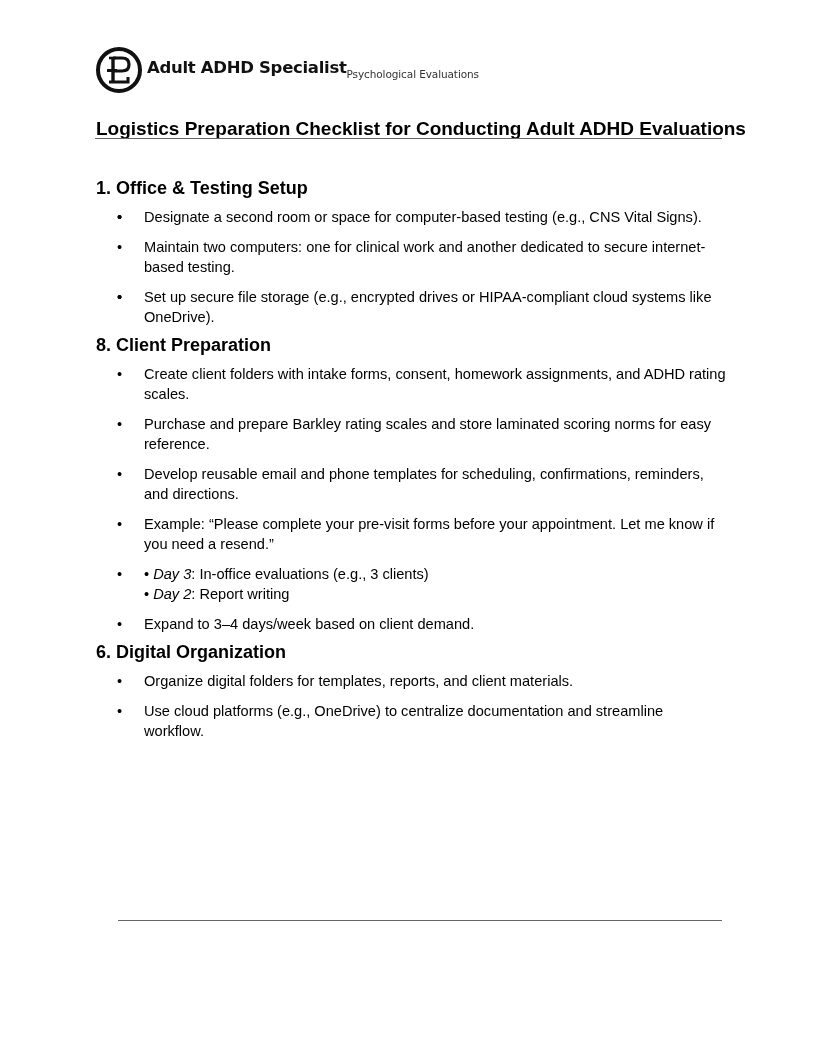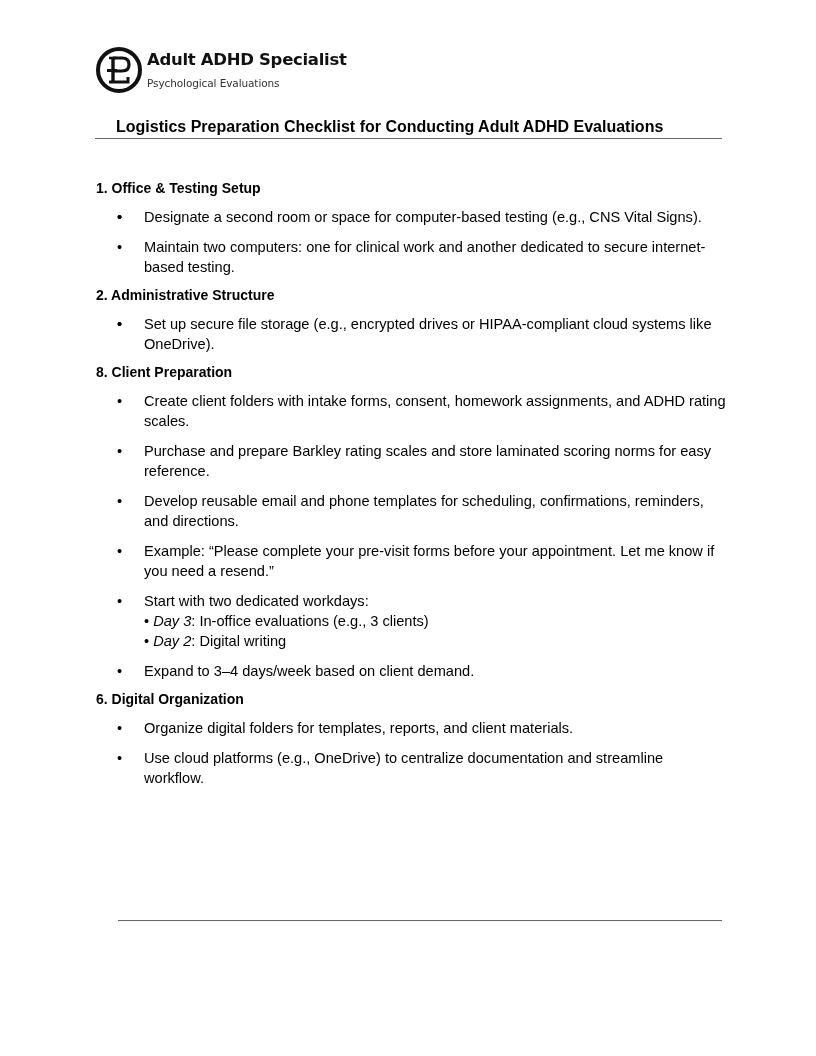--- a/index.html
+++ b/index.html
@@ -22,62 +22,62 @@
       display: flex;
       align-items: center;
     }
     .logo-mark {
       width: 48px;
       height: 48px;
       margin-right: 4px;
     }
     .logo-text {
       display: flex;
-      flex-direction: column;
+      flex-direction: row;
       line-height: 1;
+      text-align: right;
     }
     .logo-title {
       font-family: "DejaVu Sans", sans-serif;
       font-weight: bold;
       font-size: 16.5px;
       letter-spacing: -0.3px;
       color: #111111;
     }
     .logo-sub {
       font-family: "DejaVu Sans", sans-serif;
       font-size: 10.5px;
       color: #333333;
       margin-top: 9px;
       letter-spacing: -0.1px;
     }
     .doc-title {
       position: absolute;
       left: 96px;
       top: 118px;
-      font-size: 16px;
+      font-size: 19px;
       font-weight: bold;
       white-space: nowrap;
-      margin-left: 20px;
     }
     .title-rule {
       position: absolute;
       left: 95px;
       top: 138px;
       width: 627px;
       height: 0;
       border-top: 1px solid #666666;
     }
     .content {
       position: absolute;
       left: 96px;
       top: 180px;
       width: 630px;
     }
     .section-heading {
-      font-size: 14px;
+      font-size: 18px;
       font-weight: bold;
       margin: 0;
       line-height: 17px;
     }
     .section {
       margin-bottom: 0;
     }
     ul.items {
       list-style: none;
       margin: 0;
@@ -137,42 +137,41 @@
 <div class="content" id="content">
     <div class="section">
       <h2 class="section-heading">1. Office &amp; Testing Setup</h2>
       <ul class="items">
         <li class="item"><span class="bullet">•</span></li>
         <li class="item"><span class="bullet">•</span><span class="item-text">Designate a second room or space for computer-based testing (e.g., CNS Vital Signs).</span></li>
         <li class="item"><span class="bullet">•</span><span class="item-text">Maintain two computers: one for clinical work and another dedicated to secure internet-based testing.</span></li>
       </ul>
     </div>
     <div class="section">
-      <h2 class="section-heading">2. Administrative Structure</h2>
       <ul class="items">
         <li class="item"><span class="bullet">•</span></li>
         <li class="item"><span class="bullet">•</span><span class="item-text">Set up secure file storage (e.g., encrypted drives or HIPAA-compliant cloud systems like OneDrive).</span></li>
       </ul>
     </div>
     <div class="section">
       <h2 class="section-heading">8. Client Preparation</h2>
       <ul class="items">
         <li class="item"><span class="bullet">•</span><span class="item-text">Create client folders with intake forms, consent, homework assignments, and ADHD rating scales.</span></li>
         <li class="item"><span class="bullet">•</span><span class="item-text">Purchase and prepare Barkley rating scales and store laminated scoring norms for easy reference.</span></li>
       </ul>
     </div>
     <div class="section">
       <ul class="items">
         <li class="item"><span class="bullet">•</span><span class="item-text">Develop reusable email and phone templates for scheduling, confirmations, reminders, and directions.</span></li>
         <li class="item"><span class="bullet">•</span><span class="item-text">Example: “Please complete your pre-visit forms before your appointment. Let me know if you need a resend.”</span></li>
       </ul>
     </div>
     <div class="section">
       <ul class="items">
-        <li class="item"><span class="bullet">•</span><span class="item-text">Start with two dedicated workdays:</span><span class="sub-line"><span>• </span><em>Day 3</em><span>: In-office evaluations (e.g., 3 clients)</span></span><span class="sub-line"><span>• </span><em>Day 2</em><span>: Digital writing</span></span></li>
+        <li class="item"><span class="bullet">•</span><span class="sub-line"><span>• </span><em>Day 3</em><span>: In-office evaluations (e.g., 3 clients)</span></span><span class="sub-line"><span>• </span><em>Day 2</em><span>: Report writing</span></span></li>
         <li class="item"><span class="bullet">•</span><span class="item-text">Expand to 3–4 days/week based on client demand.</span></li>
       </ul>
     </div>
     <div class="section">
       <h2 class="section-heading">6. Digital Organization</h2>
       <ul class="items">
         <li class="item"><span class="bullet">•</span><span class="item-text">Organize digital folders for templates, reports, and client materials.</span></li>
         <li class="item"><span class="bullet">•</span><span class="item-text">Use cloud platforms (e.g., OneDrive) to centralize documentation and streamline workflow.</span></li>
       </ul>
     </div>

